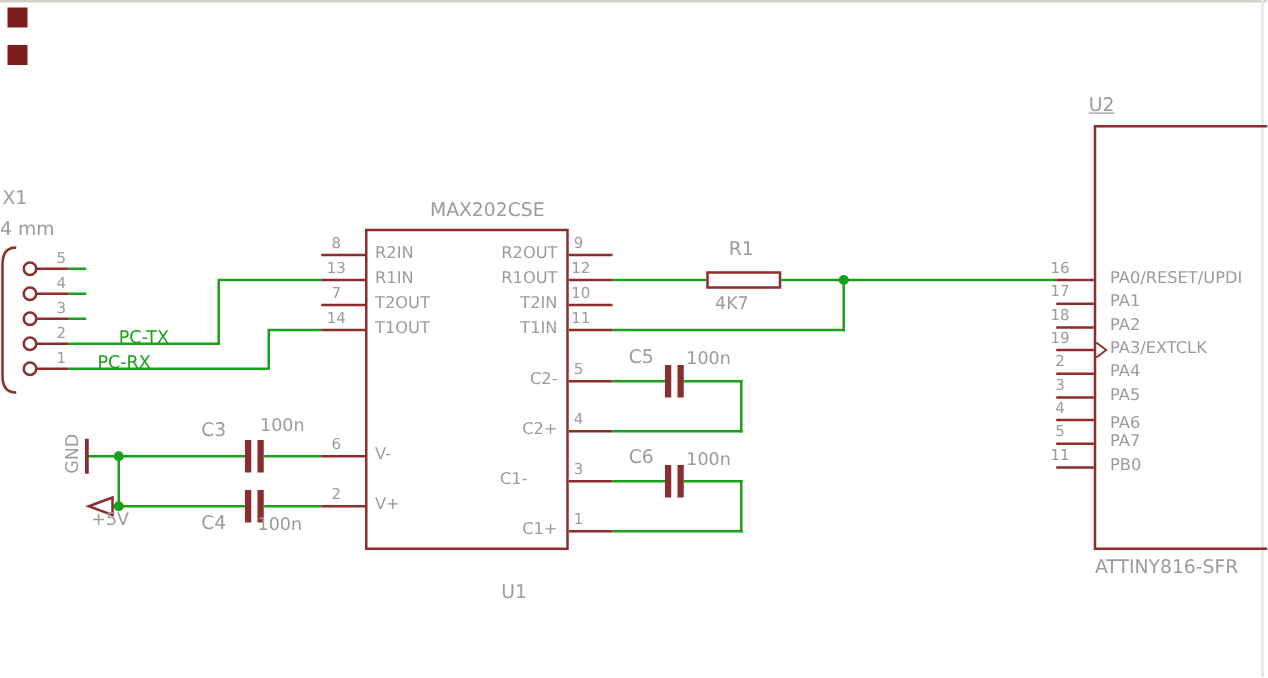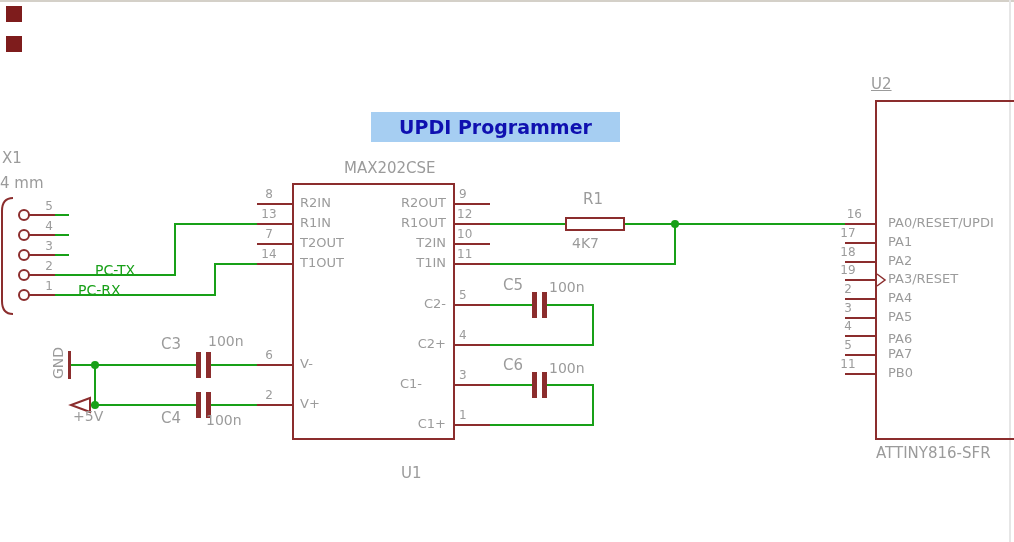--- a/index.html
+++ b/index.html
@@ -31,21 +31,20 @@
 </head>
 <body>
 
 <div id="screen">
 
   <div class="deco" style="left:0;top:0;width:1014px;height:2px;background:#d4d0c8;"></div>
   <div class="deco" style="left:1009px;top:0;width:2px;height:542px;background:#e6e6e6;"></div>
   <div class="deco" style="left:6px;top:6px;width:16px;height:16px;background:#7e1c1c;"></div>
   <div class="deco" style="left:6px;top:36px;width:16px;height:16px;background:#7e1c1c;"></div>
 
-  <div class="banner">UPDI Programmer</div>
 
   <div class="t ref" style="left:2px;top:151px;">X1</div>
   <div class="t ref" style="left:0;top:176px;">4 mm</div>
 
   <svg style="left:0;top:195px;" width="40" height="130" viewBox="0 0 40 130">
     <path d="M13,3 C4,3 2,9 2,16 L2,106 C2,113 4,119 13,119" fill="none" stroke="#8b2d2d" stroke-width="2"></path>
     <circle cx="24" cy="20" r="5" fill="#fff" stroke="#8b2d2d" stroke-width="2"></circle>
     <circle cx="24" cy="40" r="5" fill="#fff" stroke="#8b2d2d" stroke-width="2"></circle>
     <circle cx="24" cy="60" r="5" fill="#fff" stroke="#8b2d2d" stroke-width="2"></circle>
     <circle cx="24" cy="80" r="5" fill="#fff" stroke="#8b2d2d" stroke-width="2"></circle>
@@ -197,34 +196,34 @@
   <div class="sh" style="left:845px;top:223px;width:30px;"></div>
   <div class="sh" style="left:845px;top:242px;width:30px;"></div>
   <div class="sh" style="left:845px;top:261px;width:30px;"></div>
   <div class="sh" style="left:845px;top:279px;width:30px;"></div>
   <div class="sh" style="left:845px;top:298px;width:30px;"></div>
   <div class="sh" style="left:845px;top:317px;width:30px;"></div>
   <div class="sh" style="left:845px;top:335px;width:30px;"></div>
   <div class="sh" style="left:845px;top:354px;width:30px;"></div>
   <div class="sh" style="left:845px;top:373px;width:30px;"></div>
 
-  <div class="t num" style="left:834px;top:208px;width:28px;text-align:right;">16</div>
+  <div class="t num" style="left:834px;top:208px;width:28px;text-align:center;">16</div>
   <div class="t num" style="left:834px;top:227px;width:28px;text-align:center;">17</div>
   <div class="t num" style="left:834px;top:246px;width:28px;text-align:center;">18</div>
   <div class="t num" style="left:834px;top:264px;width:28px;text-align:center;">19</div>
   <div class="t num" style="left:834px;top:283px;width:28px;text-align:center;">2</div>
   <div class="t num" style="left:834px;top:302px;width:28px;text-align:center;">3</div>
   <div class="t num" style="left:834px;top:320px;width:28px;text-align:center;">4</div>
   <div class="t num" style="left:834px;top:339px;width:28px;text-align:center;">5</div>
   <div class="t num" style="left:834px;top:358px;width:28px;text-align:center;">11</div>
 
   <div class="t" style="left:888px;top:216px;">PA0/RESET/UPDI</div>
   <div class="t" style="left:888px;top:235px;">PA1</div>
   <div class="t" style="left:888px;top:254px;">PA2</div>
-  <div class="t" style="left:888px;top:272px;">PA3/RESET</div>
+  <div class="t" style="left:888px;top:272px;">PA3/EXTCLK</div>
   <div class="t" style="left:888px;top:291px;">PA4</div>
   <div class="t" style="left:888px;top:310px;">PA5</div>
   <div class="t" style="left:888px;top:332px;text-align:right;">PA6</div>
   <div class="t" style="left:888px;top:347px;">PA7</div>
   <div class="t" style="left:888px;top:366px;">PB0</div>
 
   <svg style="left:876px;top:272px;" width="12" height="16" viewBox="0 0 12 16">
     <polyline points="1,2 9,8 1,14" fill="none" stroke="#8b2d2d" stroke-width="1.5"></polyline>
   </svg>
 

